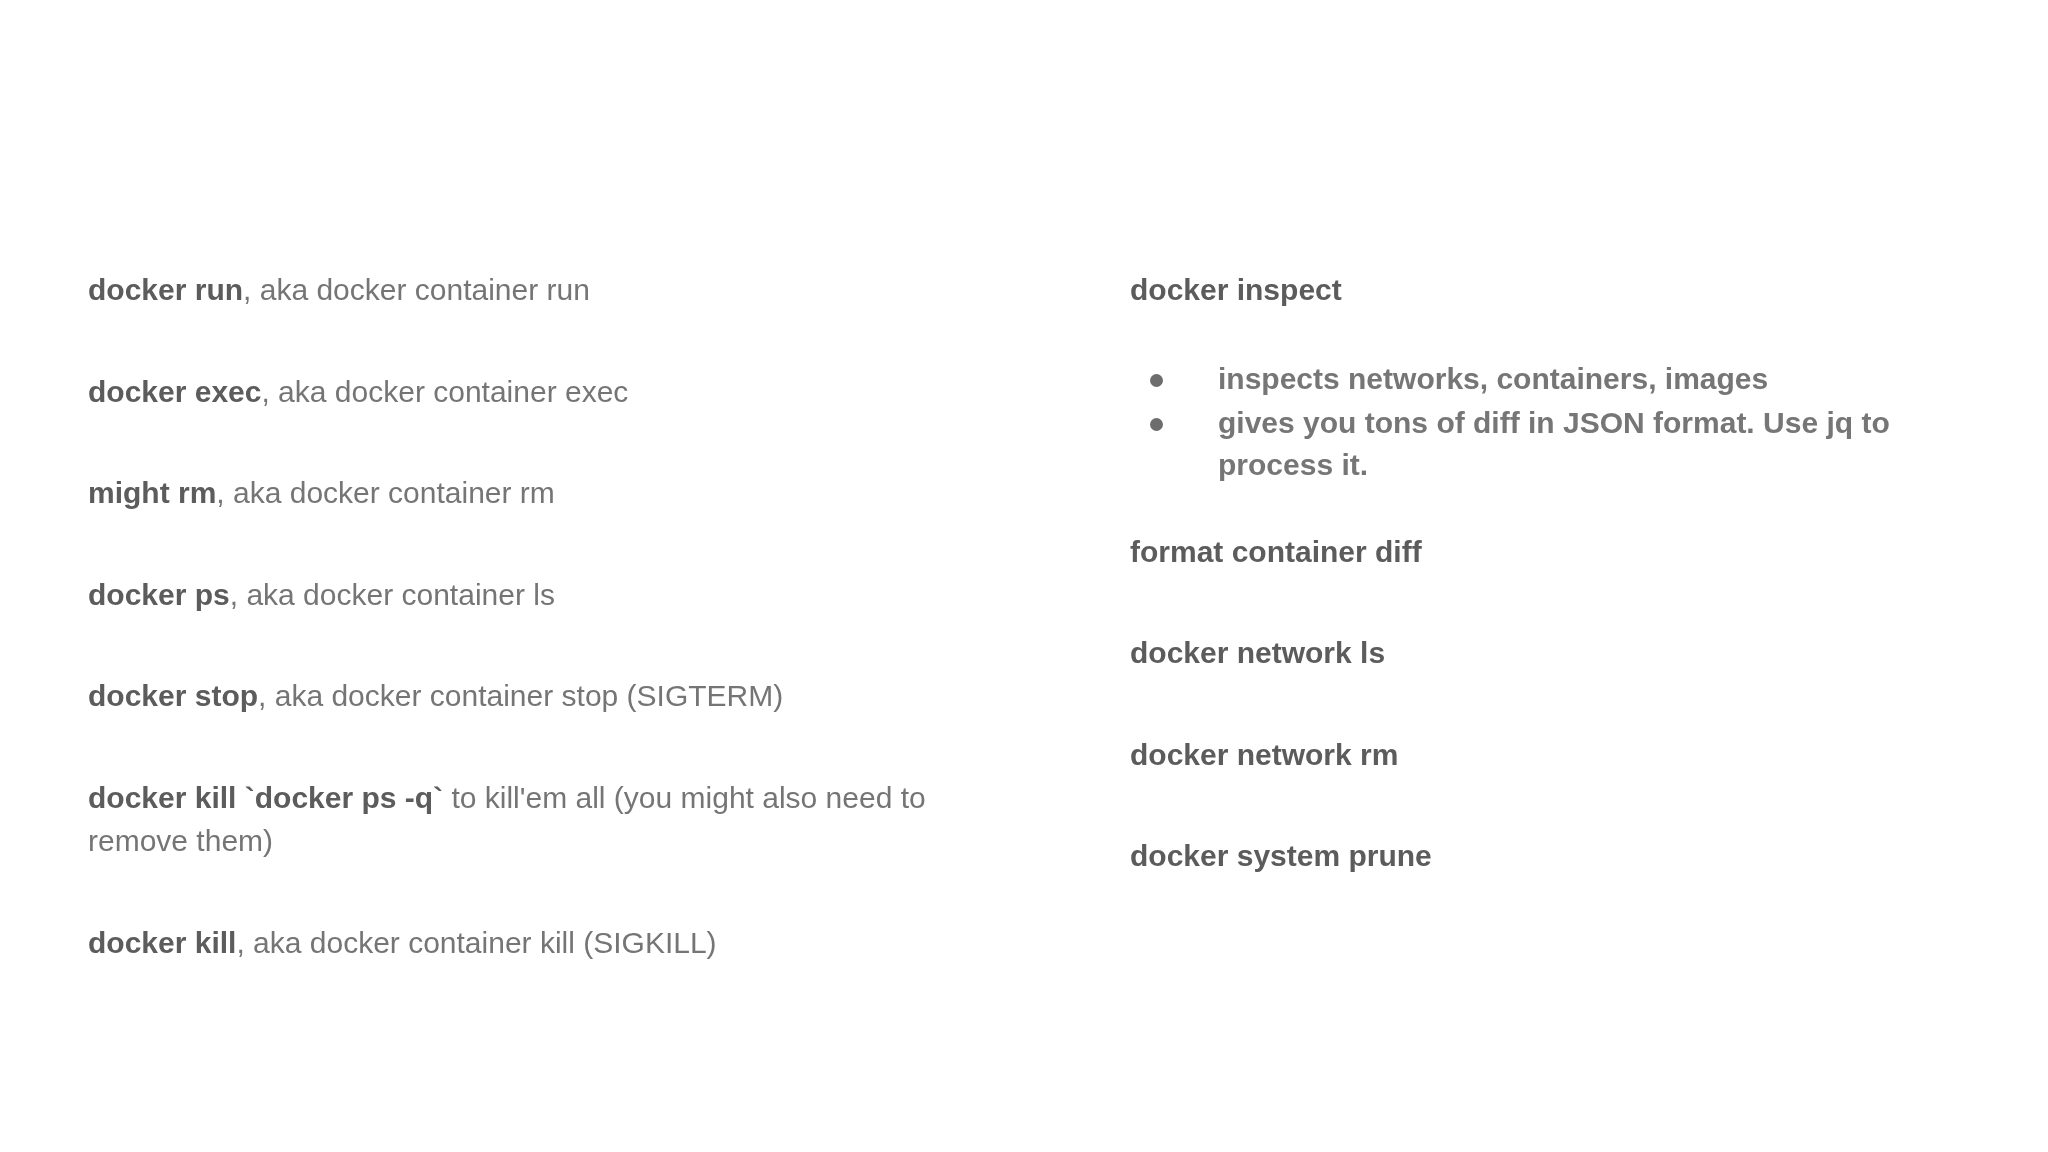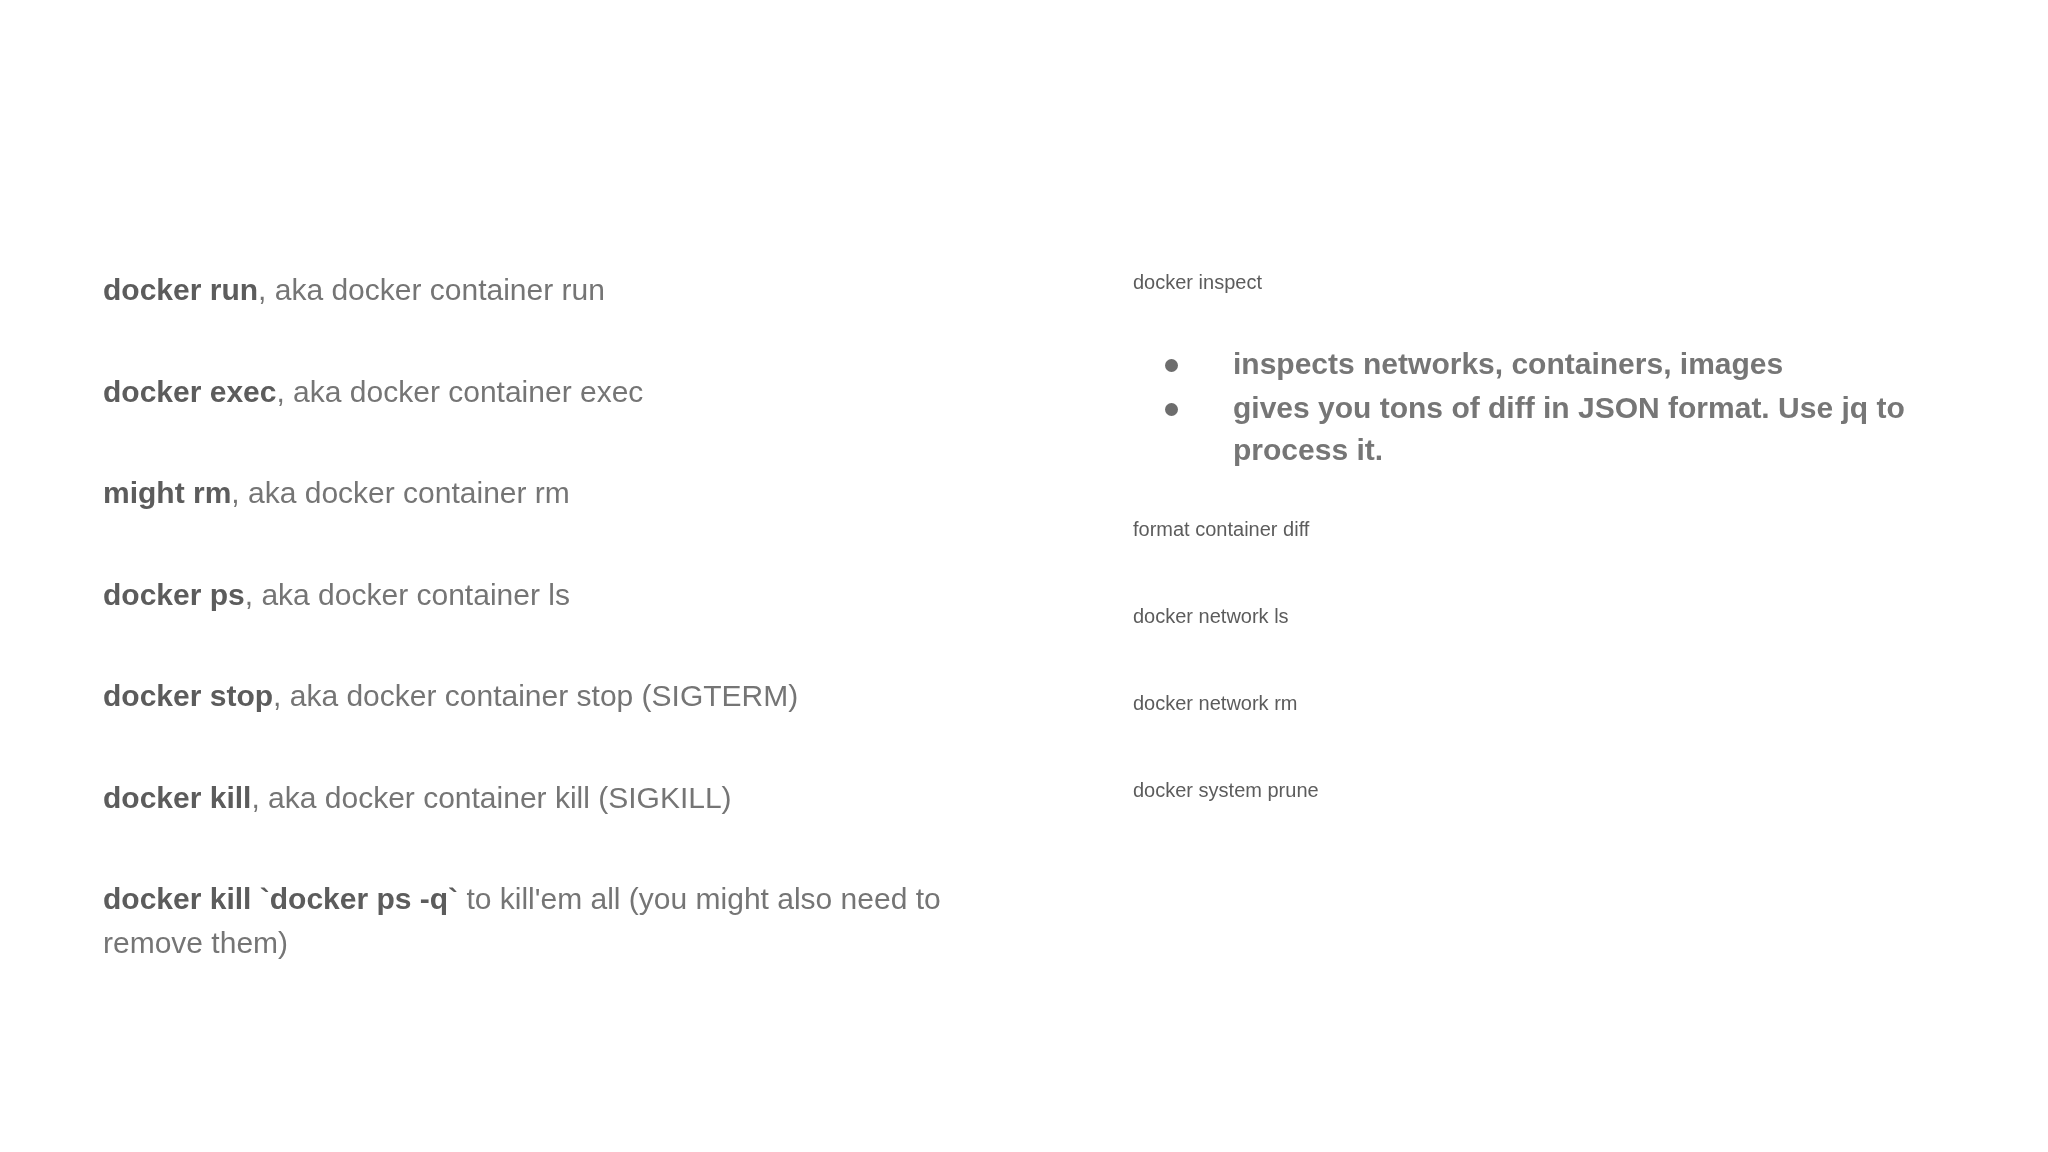--- a/index.html
+++ b/index.html
@@ -30,21 +30,21 @@
     font-size: 62px;
     line-height: 1.08;
     font-weight: 300;
     letter-spacing: -0.5px;
     color: #2d2d2d;
     white-space: nowrap;
   }
 
   .columns {
     position: absolute;
-    left: 103px;
+    left: 88px;
     top: 268px;
     width: 1880px;
     display: flex;
     flex-direction: row;
     align-items: flex-start;
     gap: 0px;
   }
 
   .col-left {
     width: 1030px;
@@ -68,25 +68,25 @@
   .entry .cmd {
     font-weight: 700;
     color: #5c5c5c;
   }
   .entry .rest {
     font-weight: 400;
     color: #757575;
   }
 
   .r-entry {
-    font-size: 20px;
+    font-size: 30px;
     line-height: 1.45;
-    font-weight: 400;
+    font-weight: 700;
     color: #5c5c5c;
-    margin: 0 0 58px 0;
+    margin: 0 0 58px 12px;
   }
   .r-entry.tight { margin-bottom: 46px; }
 
   .bullets {
     list-style: none;
     margin: 0 0 44px 0;
     padding: 0;
   }
   .bullets li {
     position: relative;
@@ -133,25 +133,25 @@
 
       <p class="entry">
         <span class="cmd">docker ps</span><span class="rest">, aka docker container ls</span>
       </p>
 
       <p class="entry">
         <span class="cmd">docker stop</span><span class="rest">, aka docker container stop (SIGTERM)</span>
       </p>
 
       <p class="entry">
-        <span class="cmd">docker kill</span><span class="rest">, aka docker container kill (SIGKILL)</span>
+        <span class="cmd">docker kill `docker ps -q`</span><span class="rest"> to kill'em all (you might also need to remove them)</span>
       </p>
 
       <p class="entry">
-        <span class="cmd">docker kill `docker ps -q`</span><span class="rest"> to kill'em all (you might also need to remove them)</span>
+        <span class="cmd">docker kill</span><span class="rest">, aka docker container kill (SIGKILL)</span>
       </p>
 
     </div>
 
     <div class="col-right">
 
       <p class="r-entry tight">docker inspect</p>
 
       <ul class="bullets">
         <li>inspects networks, containers, images</li>

